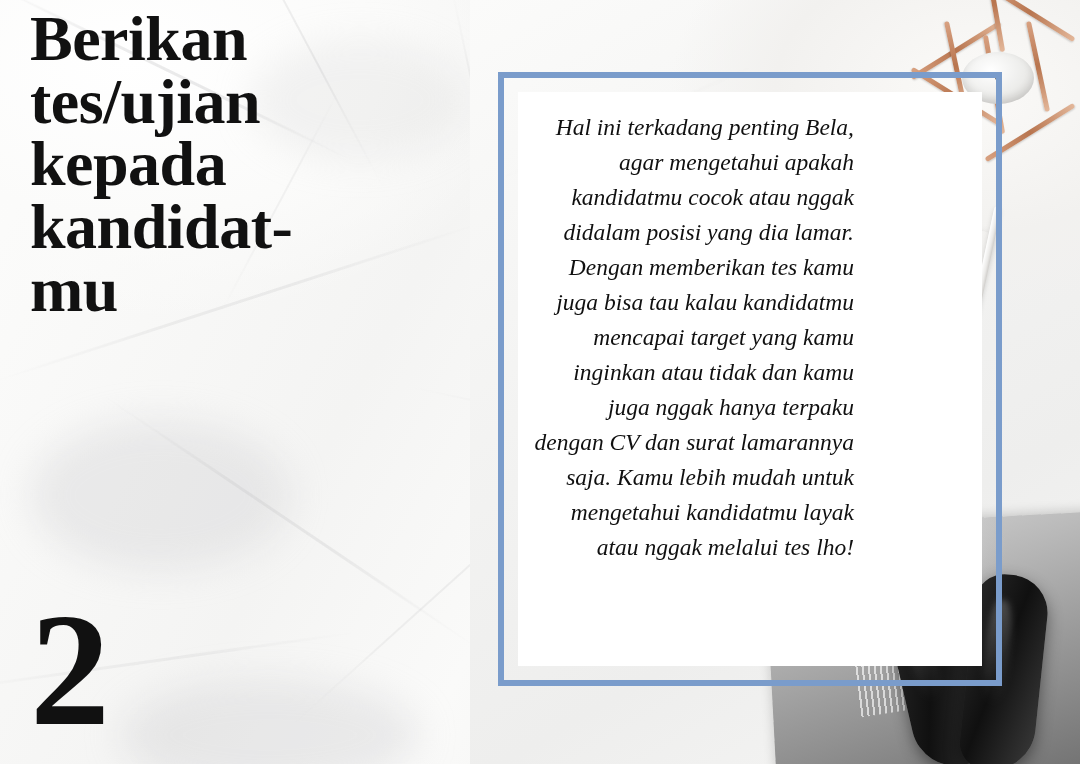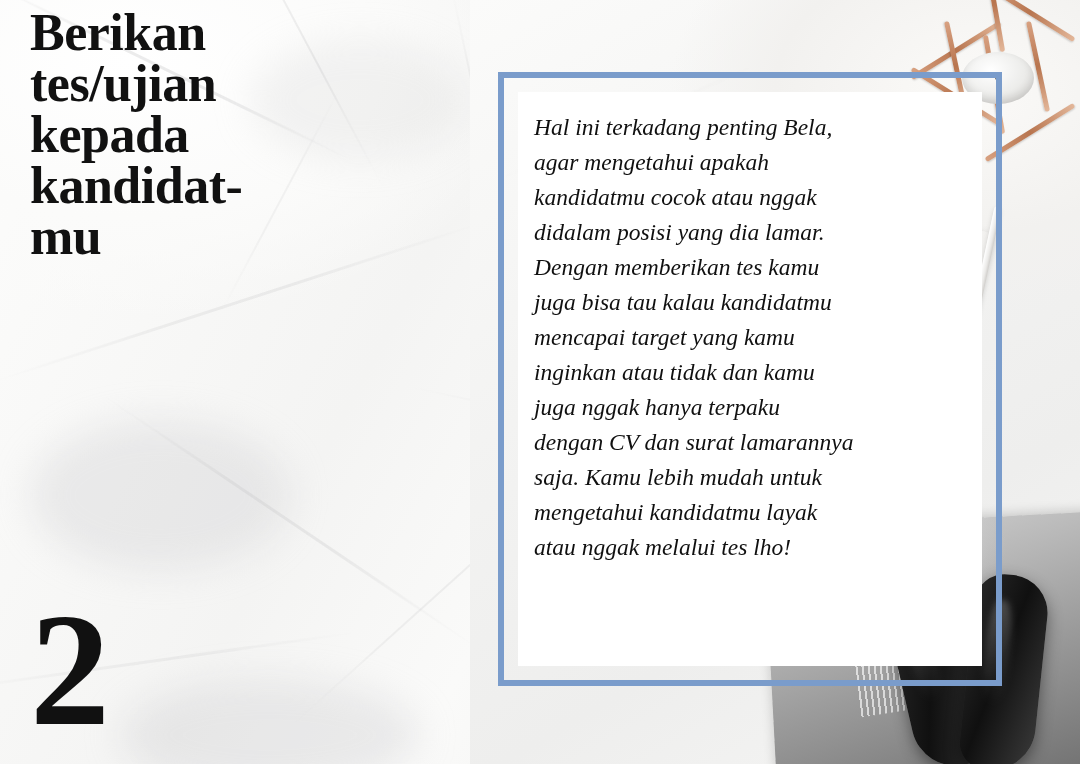--- a/index.html
+++ b/index.html
@@ -56,21 +56,21 @@
   .s3 { left: 120px; top: 680px; width: 300px; height: 110px; background: rgba(200,200,203,.30); }
 
   
   .headline {
     position: absolute;
     left: 30px;
     top: 8px;
     width: 450px;
     font-family: "Liberation Serif", serif;
     font-weight: 700;
-    font-size: 52px;
+    font-size: 64px;
     line-height: 0.98;
     letter-spacing: -0.5px;
     color: #111111;
     white-space: pre-line;
   }
   .number {
     position: absolute;
     left: 30px;
     top: 590px;
     font-family: "Liberation Serif", serif;
@@ -339,21 +339,21 @@
   .body-text {
     position: absolute;
     left: 534px;
     top: 110px;
     width: 320px;
     font-family: "Liberation Serif", serif;
     font-style: italic;
     font-size: 23.5px;
     line-height: 1.49;
     color: #101010;
-    text-align: left;
+    text-align: right;
   }
 </style>
 </head>
 <body>
 
 <div class="canvas">
 
   <div class="marble">
     <div class="smudge s1"></div>
     <div class="smudge s2"></div>

